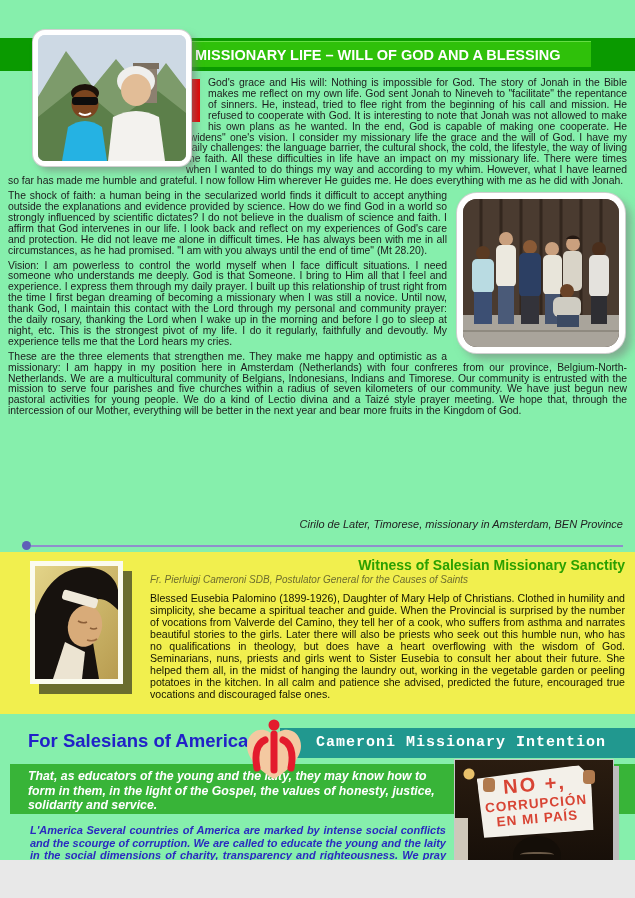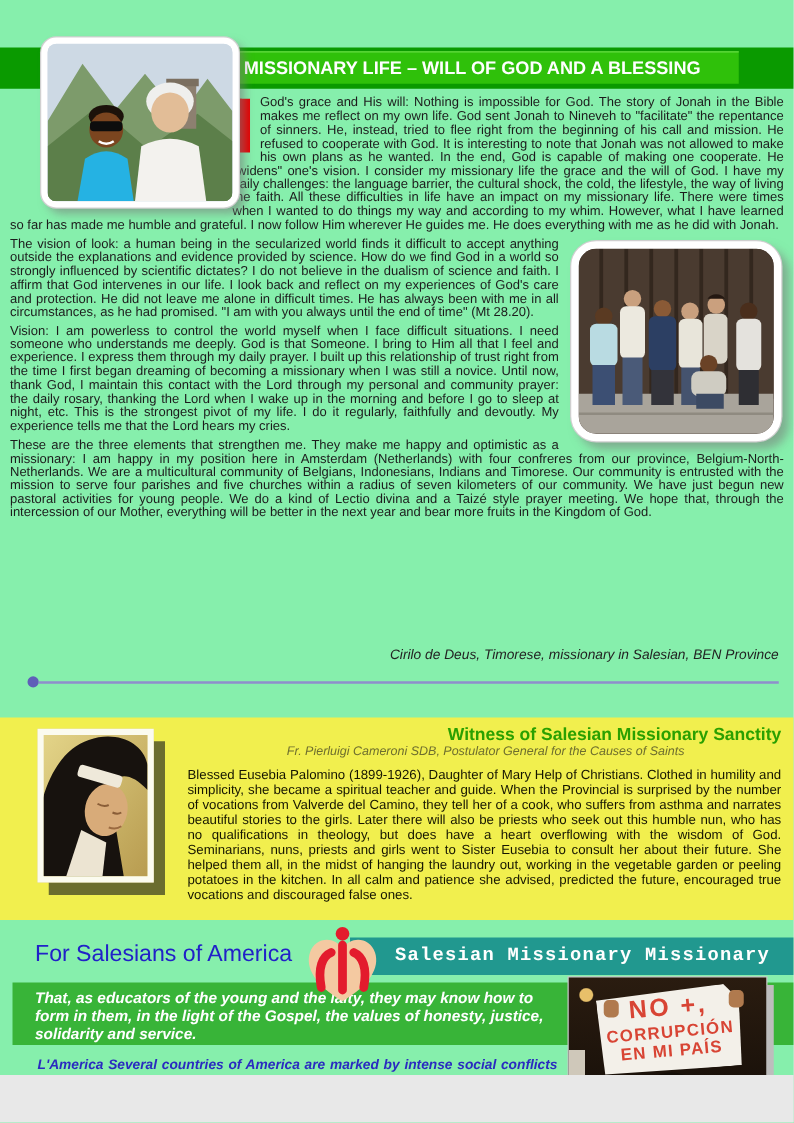--- a/index.html
+++ b/index.html
@@ -27,32 +27,32 @@
   .photo-group{float:right;width:156px;height:148px;margin:2px 2px 6px 10px;
                border:6px solid #fff;border-radius:20px;overflow:hidden;
                box-shadow:0 0 0 1px #cfcfcf,6px 6px 8px rgba(120,120,120,.55);background:#4a3b30;}
   .photo-group svg{display:block;}
   .signature{position:absolute;right:4px;bottom:16px;font-style:italic;font-size:11px;color:#222;}
   .divider{position:absolute;left:14px;right:4px;bottom:0;display:flex;align-items:center;height:9px;}
   .divider .dot{width:9px;height:9px;border-radius:50%;background:var(--divider-blue,#5f5fb8);flex:0 0 auto;}
   .divider .line{height:2px;background:#8f8fcc;flex:1 1 auto;}
 
   
-  .sanctity{position:relative;margin-top:24px;height:162px;background:var(--yellow-bg,#f1ef4e);}
+  .sanctity{position:relative;margin-top:2px;height:162px;background:var(--yellow-bg,#f1ef4e);}
   .photo-nun{position:absolute;left:30px;top:9px;width:83px;height:113px;margin:0;
              border:5px solid #fbfbef;box-shadow:9px 10px 0 #6b6d2e;background:#d8c87a;}
   .photo-nun svg{display:block;}
   .sanctity-head{padding:5px 10px 0 150px;text-align:right;font-weight:bold;font-size:14px;
                  color:var(--sanctity-title-green,#2aa000);}
-  .sanctity-sub{padding:1px 8px 0 150px;text-align:center;font-style:italic;font-size:10px;color:#6e6e2e;}
+  .sanctity-sub{padding:1px 8px 0 150px;text-align:left;font-style:italic;font-size:10px;color:#6e6e2e;}
   .sanctity-body{margin:7px 10px 0 150px;text-align:justify;font-size:10.6px;line-height:12px;color:#151500;}
 
   
   .bottom{position:relative;margin-top:4px;height:205px;}
-  .region-title{position:absolute;left:28px;top:12px;font-weight:normal;font-size:18.5px;
+  .region-title{position:absolute;left:28px;top:12px;font-weight:bold;font-size:18.5px;
                 color:var(--blue-heading,#2121c8);}
   .teal-bar{position:absolute;left:280px;right:0;top:10px;height:30px;background:var(--teal-bar,#21988f);
             color:#fff;font-family:"Liberation Mono","DejaVu Sans Mono",monospace;font-weight:bold;
             font-size:15px;line-height:30px;padding-left:36px;letter-spacing:1px;white-space:nowrap;box-sizing:border-box;}
   .logo{position:absolute;left:242px;top:-2px;width:64px;height:66px;z-index:3;}
   .green-box{position:absolute;left:10px;right:0;top:46px;height:50px;background:var(--intention-green,#38b438);}
   .green-box p{margin:0;padding:5px 190px 0 18px;color:#fff;font-weight:bold;font-style:italic;
                font-size:12.3px;line-height:14.5px;}
   .commentary{position:absolute;left:30px;top:106px;width:416px;margin:0;text-align:justify;
               color:var(--commentary-blue,#2a2ac0);font-style:italic;font-weight:bold;
@@ -138,34 +138,34 @@
         <circle cx="136" cy="50" r="7" fill="#4a2e1c"></circle>
           <rect x="126" y="56" width="20" height="42" rx="5" fill="#e4e2dd"></rect>
           <rect x="128" y="97" width="16" height="28" fill="#2e2e33"></rect>
         <circle cx="104" cy="92" r="7" fill="#6a4226"></circle>
           <rect x="90" y="98" width="28" height="20" rx="6" fill="#cfccc2"></rect>
           <rect x="94" y="116" width="22" height="12" fill="#3c4a63"></rect>
       </svg>
     </figure>
 
     <p>
-      <span class="plead">The vision of look:</span>
+      <span class="plead">The shock of faith:</span>
       <span>a human being in the secularized world finds it difficult to accept anything outside the explanations and evidence provided by science. How do we find God in a world so strongly influenced by scientific dictates? I do not believe in the dualism of science and faith. I affirm that God intervenes in our life. I look back and reflect on my experiences of God's care and protection. He did not leave me alone in difficult times. He has always been with me in all circumstances, as he had promised. "I am with you always until the end of time" (Mt 28.20).</span>
     </p>
 
     <p>
       <span class="plead">Vision:</span>
       <span>I am powerless to control the world myself when I face difficult situations. I need someone who understands me deeply. God is that Someone. I bring to Him all that I feel and experience. I express them through my daily prayer. I built up this relationship of trust right from the time I first began dreaming of becoming a missionary when I was still a novice. Until now, thank God, I maintain this contact with the Lord through my personal and community prayer: the daily rosary, thanking the Lord when I wake up in the morning and before I go to sleep at night, etc. This is the strongest pivot of my life. I do it regularly, faithfully and devoutly. My experience tells me that the Lord hears my cries.</span>
     </p>
 
     <p>
       <span>These are the three elements that strengthen me. They make me happy and optimistic as a missionary: I am happy in my position here in Amsterdam (Netherlands) with four confreres from our province, Belgium-North-Netherlands. We are a multicultural community of Belgians, Indonesians, Indians and Timorese. Our community is entrusted with the mission to serve four parishes and five churches within a radius of seven kilometers of our community. We have just begun new pastoral activities for young people. We do a kind of Lectio divina and a Taizé style prayer meeting. We hope that, through the intercession of our Mother, everything will be better in the next year and bear more fruits in the Kingdom of God.</span>
     </p>
 
-    <p class="signature">Cirilo de Deus, Timorese, missionary in Salesian, BEN Province</p>
+    <p class="signature">Cirilo de Later, Timorese, missionary in Amsterdam, BEN Province</p>
     <div class="divider">
       <span class="dot"></span>
       <span class="line"></span>
     </div>
   </div>
 
   <section class="sanctity">
     <figure class="photo-nun">
       <svg width="83" height="113" viewBox="0 0 83 113">
         <defs>
@@ -187,21 +187,21 @@
     <div class="sanctity-sub">Fr. Pierluigi Cameroni SDB, Postulator General for the Causes of Saints</div>
     <p class="sanctity-body">
       <span class="slead">Blessed Eusebia Palomino (1899-1926),</span>
       <span>Daughter of Mary Help of Christians. Clothed in humility and simplicity, she became a spiritual teacher and guide. When the Provincial is surprised by the number of vocations from Valverde del Camino, they tell her of a cook, who suffers from asthma and narrates beautiful stories to the girls. Later there will also be priests who seek out this humble nun, who has no qualifications in theology, but does have a heart overflowing with the wisdom of God. Seminarians, nuns, priests and girls went to Sister Eusebia to consult her about their future. She helped them all, in the midst of hanging the laundry out, working in the vegetable garden or peeling potatoes in the kitchen. In all calm and patience she advised, predicted the future, encouraged true vocations and discouraged false ones.</span>
     </p>
   </section>
 
   <section class="bottom">
     <div class="region-title">For Salesians of America</div>
     <div class="teal-bar">
-      <span>Salesian Missionary Missionary</span>
+      <span>Cameroni Missionary Intention</span>
     </div>
     <div class="logo">
       <svg width="64" height="66" viewBox="0 0 64 66">
         <path d="M32,63 C10,50 2,36 6,24 C10,12 25,10 32,21 C39,10 54,12 58,24 C62,36 54,50 32,63 Z" fill="#f4c9a1"></path>
         <path d="M15,52 C12,36 16,27 23,24" stroke="#e31b2d" stroke-width="7" fill="none" stroke-linecap="round"></path>
         <path d="M32,54 V18" stroke="#e31b2d" stroke-width="7" stroke-linecap="round"></path>
         <path d="M49,52 C52,36 48,27 41,24" stroke="#e31b2d" stroke-width="7" fill="none" stroke-linecap="round"></path>
         <circle cx="32" cy="9" r="5.5" fill="#e31b2d"></circle>
       </svg>
     </div>

